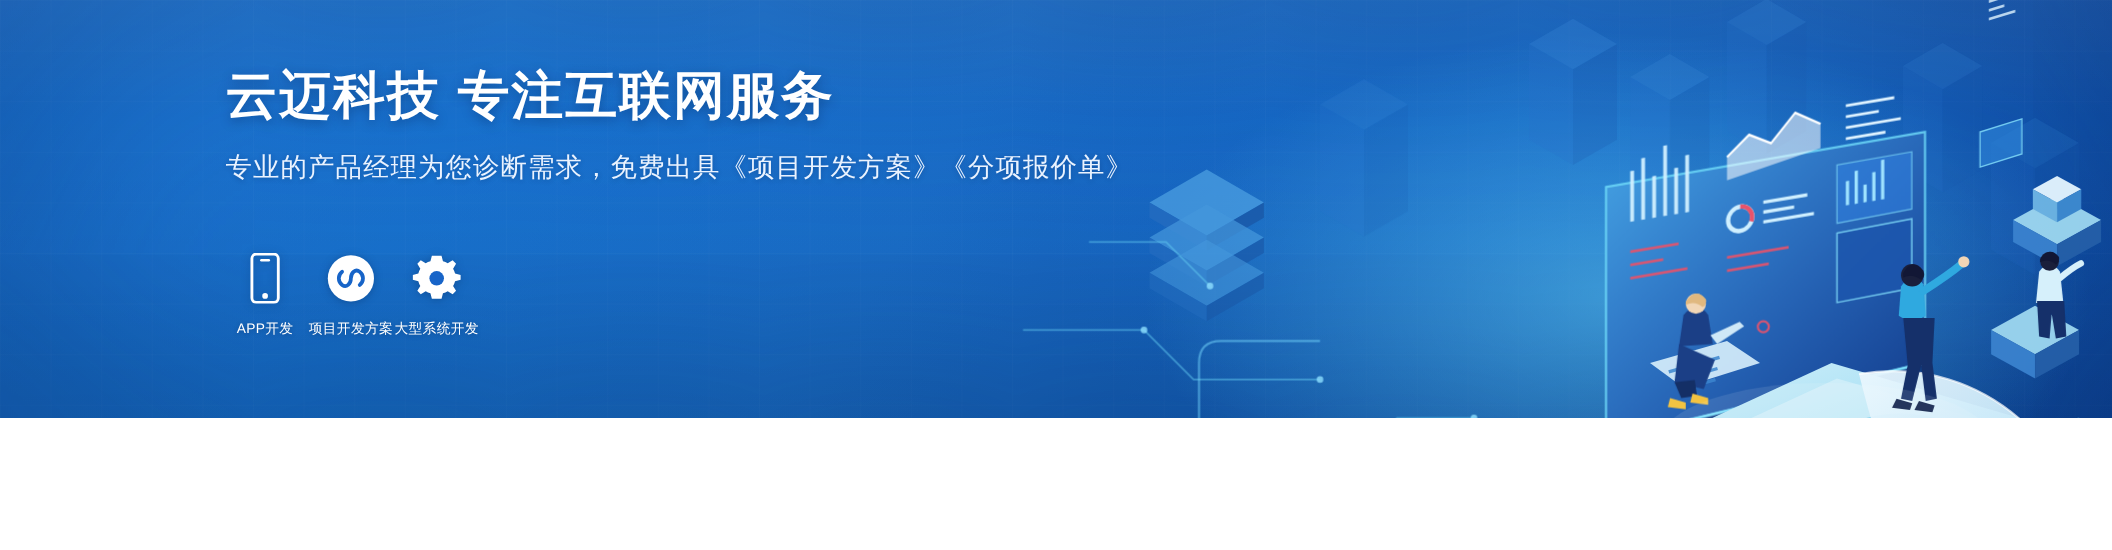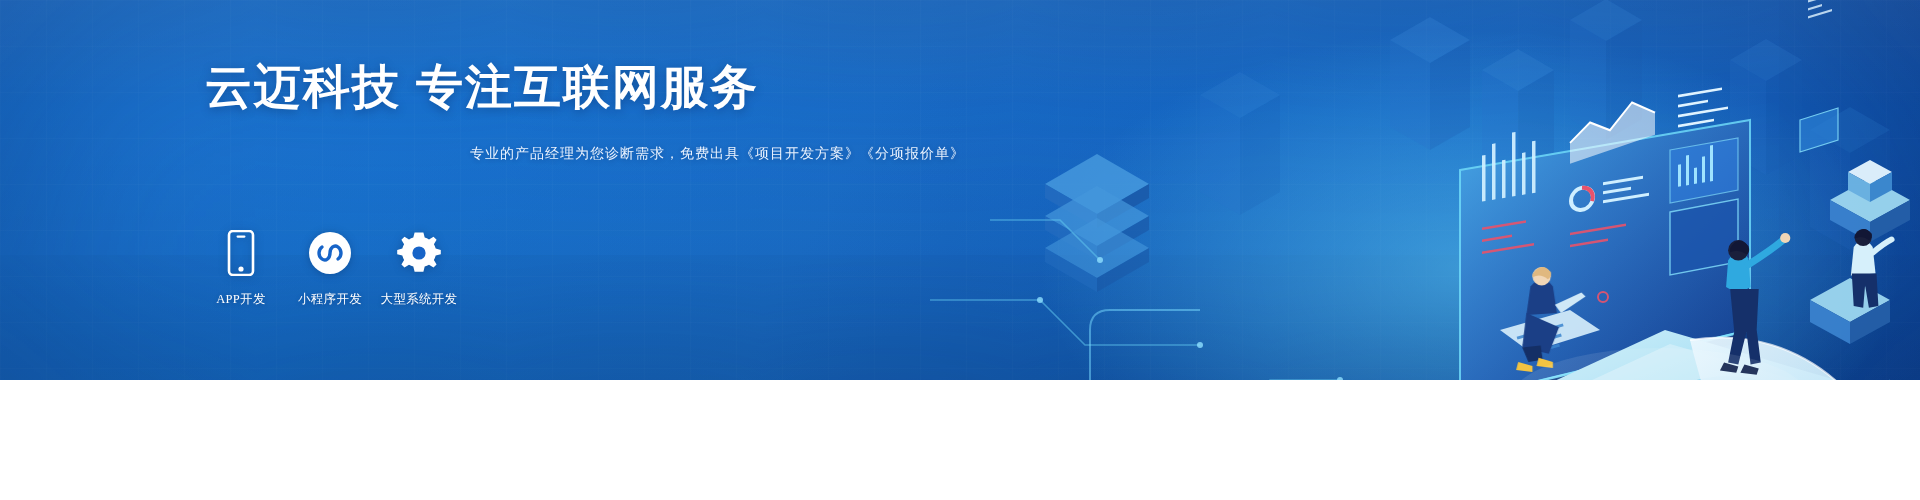--- a/index.html
+++ b/index.html
@@ -36,30 +36,29 @@
   .content{
     position:absolute; left:205px; top:60px; width:760px; z-index:6;
   }
   .headline{
     color:#ffffff; font-size:47px; font-weight:bold; letter-spacing:2px;
     line-height:1.15; white-space:nowrap;
     text-shadow:0 2px 10px rgba(2,30,75,.35);
   }
   .subtitle{ margin-top:22px; }
   .sub-line{
-    color:#eaf3ff; font-size:14px; line-height:34px; letter-spacing:1px;
+    color:#eaf3ff; font-size:24px; line-height:34px; letter-spacing:1px;
     white-space:nowrap; font-weight:400;
     text-shadow:0 1px 5px rgba(2,30,75,.30);
-    text-align:right;
   }
 
   
   .services{
     position:absolute; left:205px; top:228px; display:flex;
-    align-items:flex-start; gap:15px; z-index:6;font-family:Liberation Serif, serif;
+    align-items:flex-start; gap:4px; z-index:6;
   }
   .service{
     width:72px; display:flex; flex-direction:column; align-items:center;
     cursor:pointer;
   }
   .service + .service{ margin-left:2px; }
   .svc-icon{
     height:50px; width:50px; display:flex; align-items:center; justify-content:center;
     margin-bottom:13px;
   }
@@ -395,21 +394,21 @@
       <div class="svc-label">APP开发</div>
     </div>
 
     <div class="service">
       <div class="svc-icon">
         <svg width="44" height="44" viewBox="0 0 44 44">
           <circle cx="22" cy="22" r="21" fill="#ffffff"></circle>
           <path d="M14 16 c -4 3 -4 9 0 12 c 4 3 8 -1 8 -6 c 0 -5 4 -9 8 -6 c 4 3 4 9 0 12" fill="none" stroke="#1764c8" stroke-width="3.4" stroke-linecap="round"></path>
         </svg>
       </div>
-      <div class="svc-label">小程序开发</div>
+      <div class="svc-label">项目开发方案</div>
     </div>
 
 
 
     <div class="service">
       <div class="svc-icon">
         <svg width="44" height="44" viewBox="0 0 44 44">
           <path d="M22 1.5 l4.4 0 l1.3 5.1 a15.5 15.5 0 0 1 4.3 1.8 l4.5 -2.7 l3.1 3.1
                    l-2.7 4.5 a15.5 15.5 0 0 1 1.8 4.3 l5.1 1.3 l0 4.4 l-5.1 1.3
                    a15.5 15.5 0 0 1 -1.8 4.3 l2.7 4.5 l-3.1 3.1 l-4.5 -2.7

